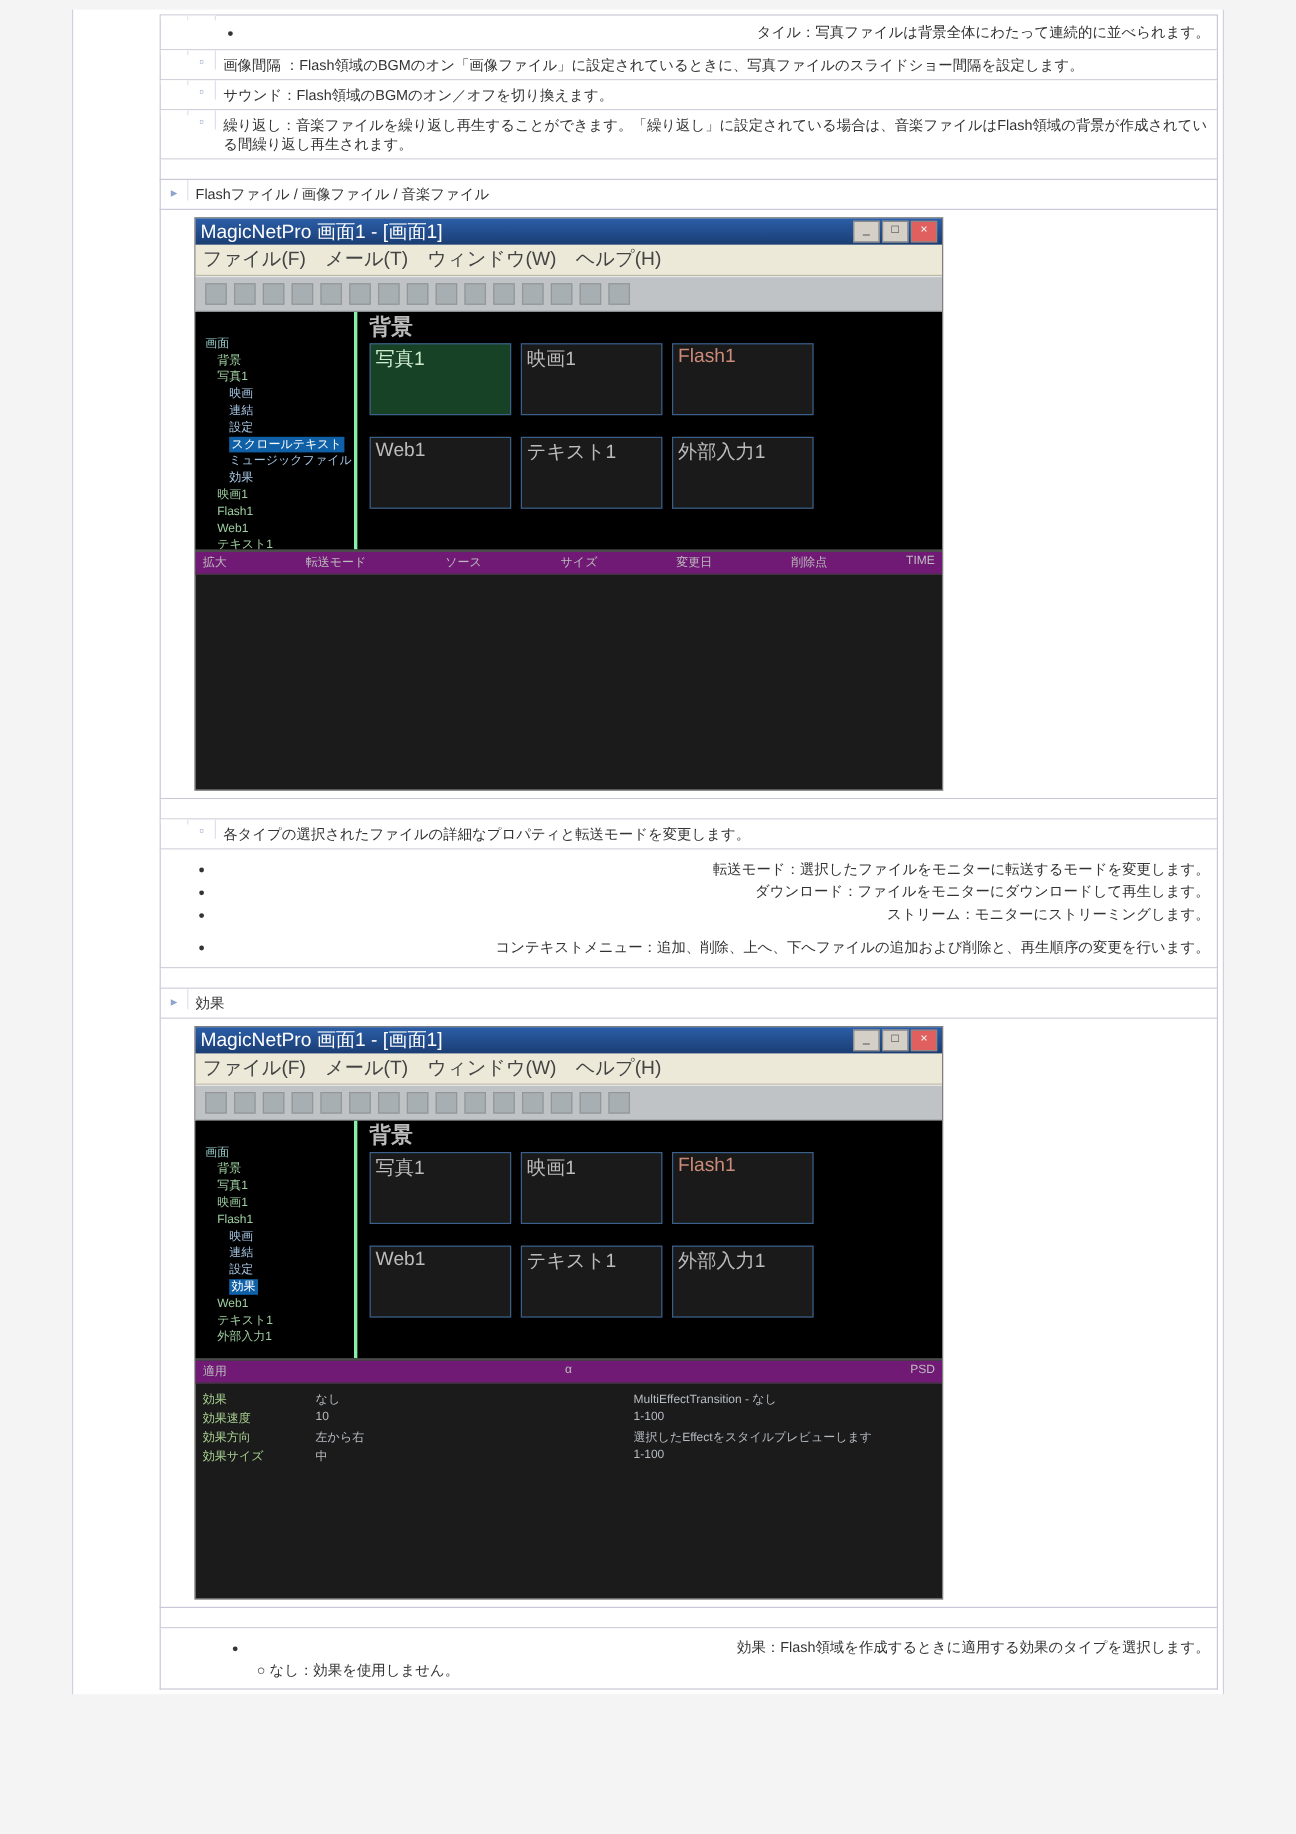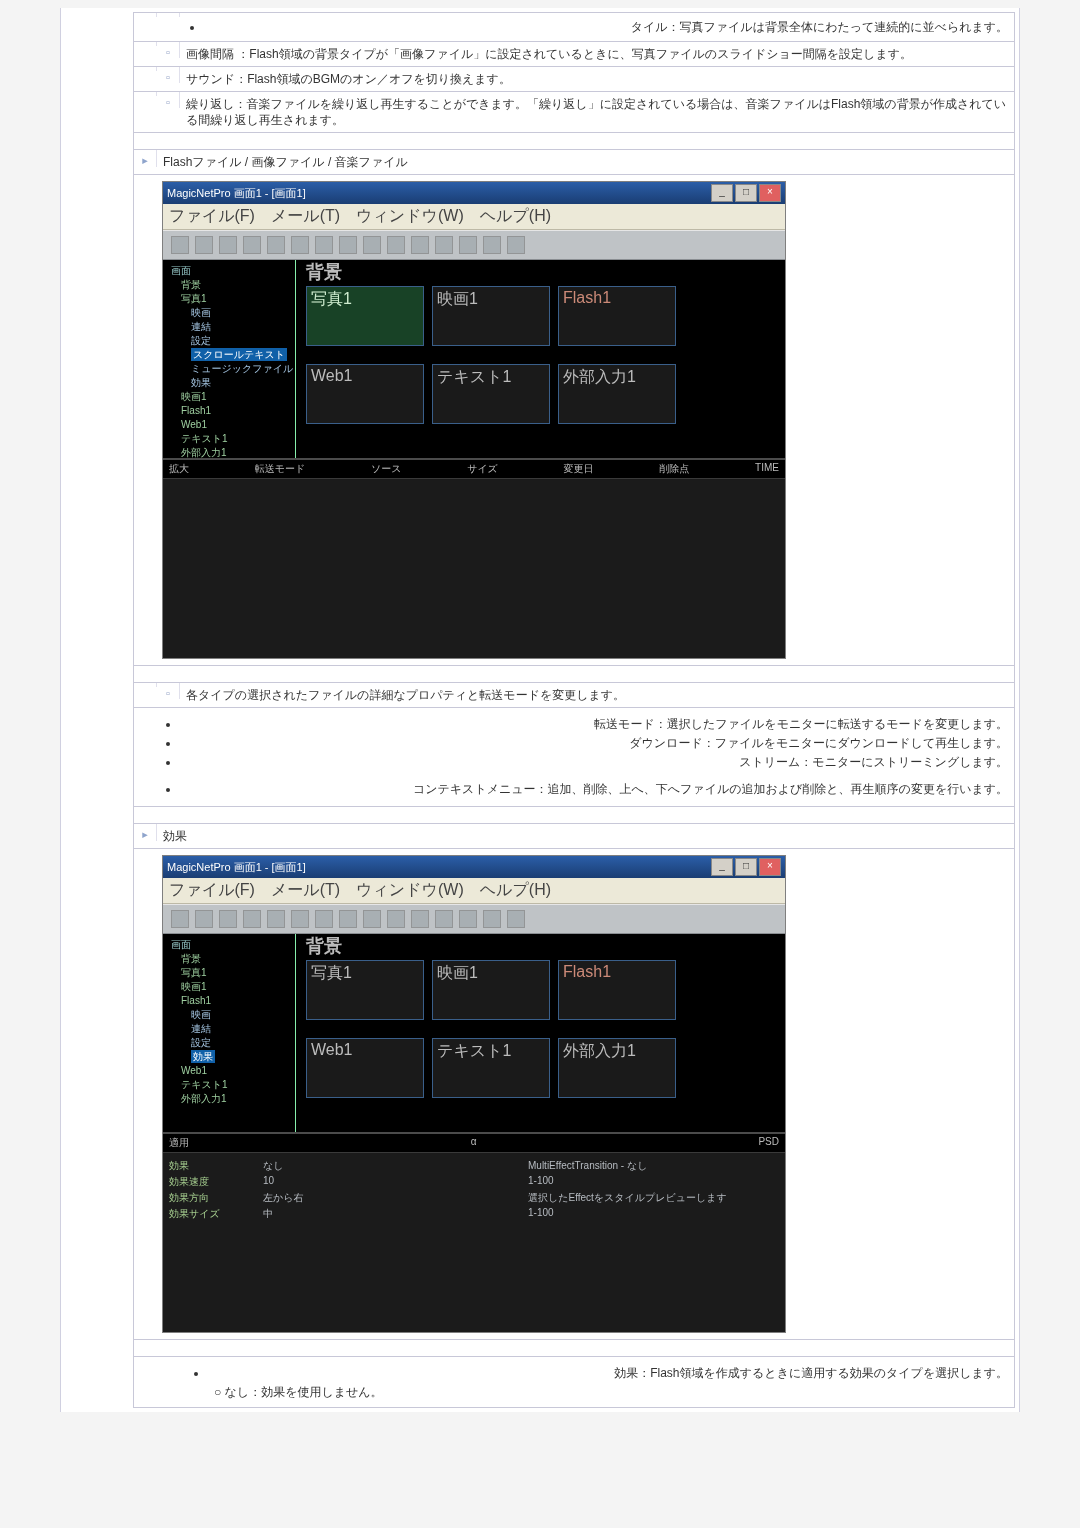--- a/index.html
+++ b/index.html
@@ -77,21 +77,21 @@
   }
   .titlebar {
     display: flex;
     align-items: center;
     justify-content: space-between;
     height: 22px;
     background: linear-gradient(#2b5ea8, #1a3d73);
     color: #fff;
     padding: 0 4px;
   }
-  .titlebar .title { font-size: 11px; }
+  .titlebar .title { font-size: 16px; }
   .winbtns { display:flex; gap:2px; }
   .winbtn {
     width: 20px; height: 16px;
     background: #d4d0c8;
     border: 1px solid #888;
     color:#333;
     font-size: 10px;
     line-height: 14px;
     text-align: center;
   }
@@ -122,22 +122,22 @@
   .shot-body {
     display: flex;
     background: #000;
     height: 198px;
   }
   .tree {
     width: 128px;
     flex: 0 0 128px;
     background: #000;
     color: #9cc;
-    padding: 4px 2px;
-    border-right: 1px solid #86efac;
+    padding: 20px 2px;
+    border-right: 3px solid #86efac;
     font-size: 10px;
     line-height: 14px;
   }
   .tree .hl {
     background: #1060a8;
     color: #fff;
     padding: 1px 2px;
   }
   .tree-line { white-space: nowrap; padding-left: 6px; }
   .tree-line.ind1 { padding-left: 16px; color:#9ecfa0; }
@@ -178,21 +178,21 @@
     border-top: 2px solid #4b4b4b;
     color: #9a9a9a;
     font-size: 10px;
     position: relative;
   }
   .panel-header {
     display:flex;
     justify-content: space-between;
     padding: 2px 6px;
     color: #bdbdbd;
-    background: #000000;
+    background: #701a75;
     border-bottom: 1px solid #3a3a3a;
     font-size: 10px;
   }
   .panel-grid {
     padding: 6px;
     display: grid;
     grid-template-columns: 80px 1fr 1fr;
     gap: 2px 14px;
     color: #b7bcc2;
   }
@@ -210,21 +210,21 @@
     <div class="cell">
       <ul class="bullet">
             <li>タイル：写真ファイルは背景全体にわたって連続的に並べられます。</li>
           </ul>
     </div>
   </div>
 
   <div class="row">
     <div class="gutter empty"></div>
     <div class="gutter icon-sub"></div>
-    <div class="cell">画像間隔 ：Flash領域の背景タイプが「画像ファイル」に設定されているときに、写真ファイルのスライドショー間隔を設定します。</div>
+    <div class="cell">画像間隔 ：Flash領域のBGMのオン「画像ファイル」に設定されているときに、写真ファイルのスライドショー間隔を設定します。</div>
   </div>
   <div class="row">
     <div class="gutter empty"></div>
     <div class="gutter icon-sub"></div>
     <div class="cell">サウンド：Flash領域のBGMのオン／オフを切り換えます。</div>
   </div>
   <div class="row">
     <div class="gutter empty"></div>
     <div class="gutter icon-sub"></div>
     <div class="cell">繰り返し：音楽ファイルを繰り返し再生することができます。「繰り返し」に設定されている場合は、音楽ファイルはFlash領域の背景が作成されている間繰り返し再生されます。</div>

